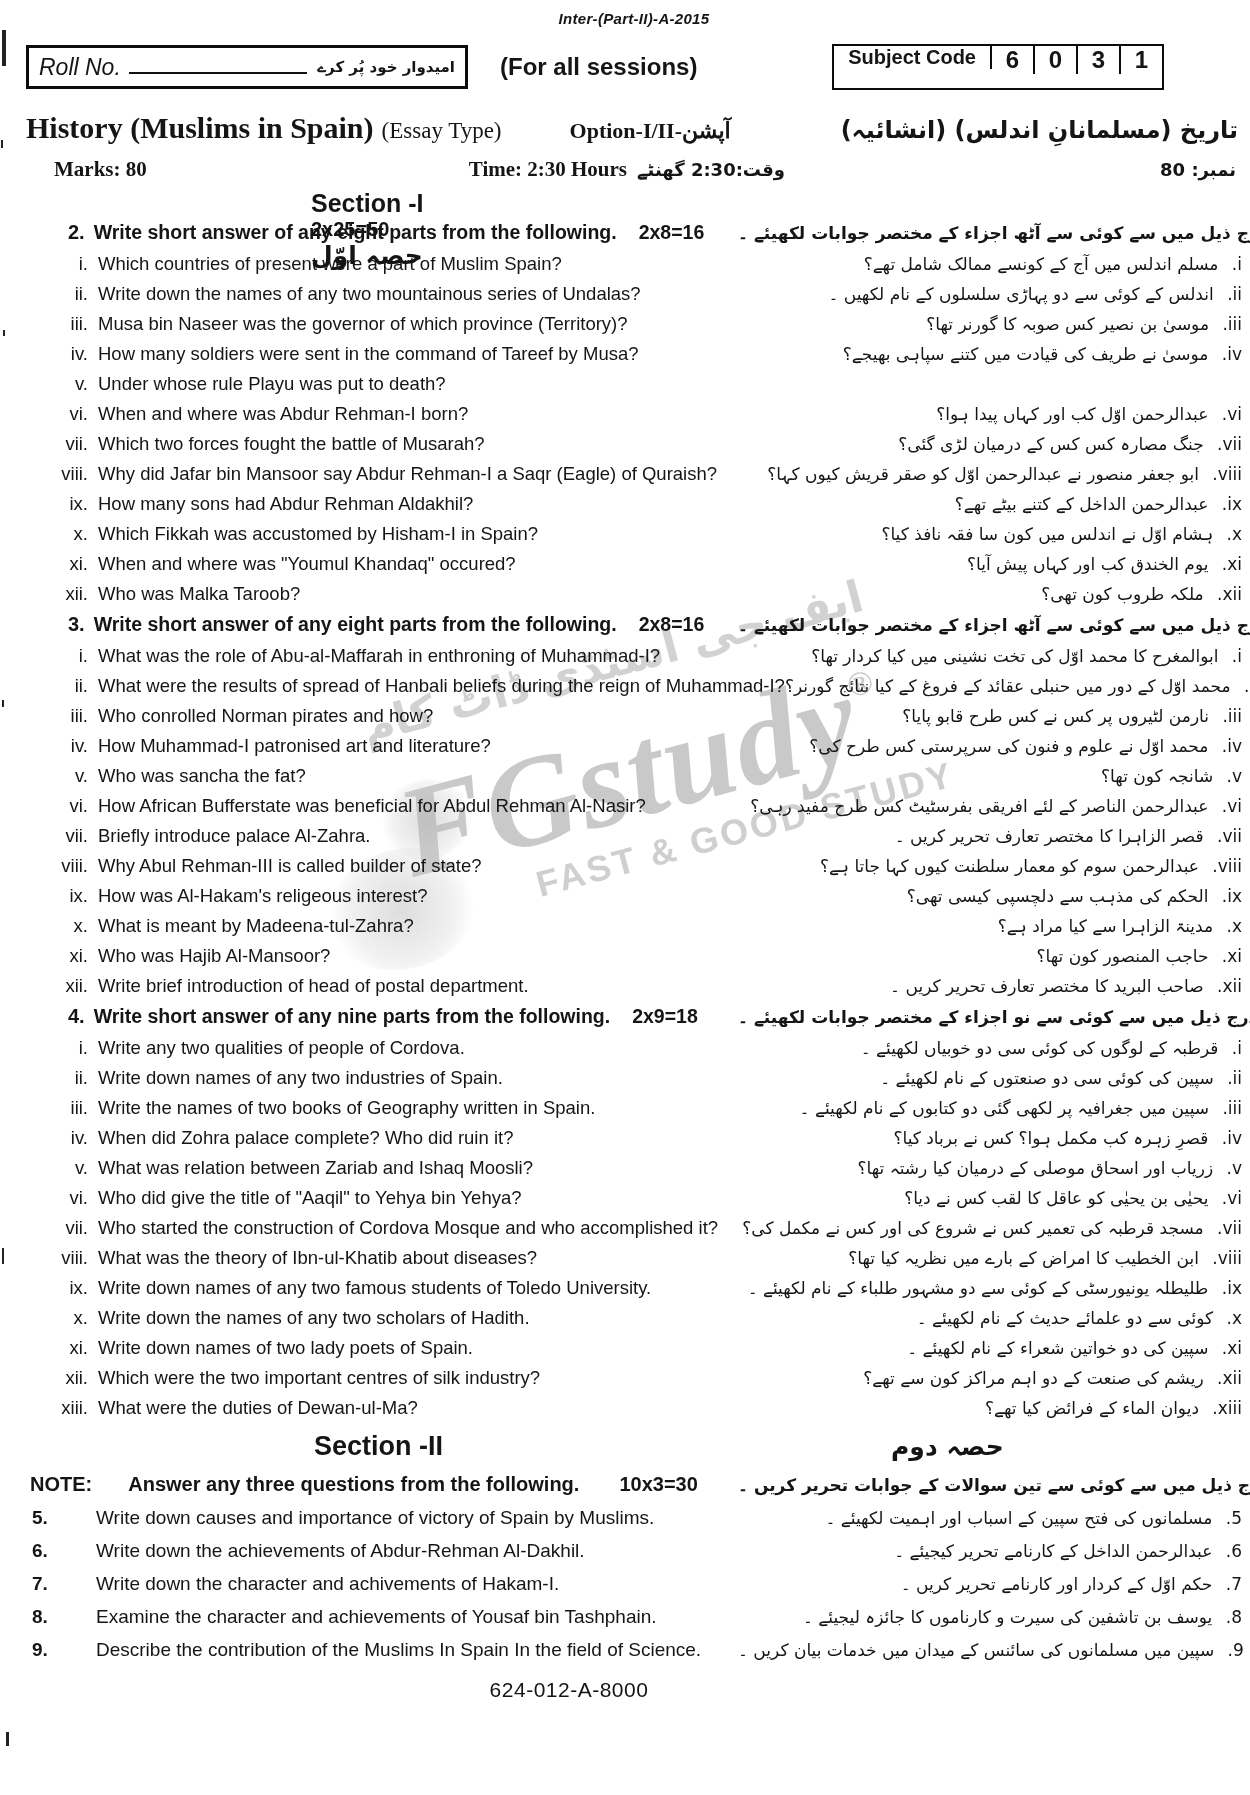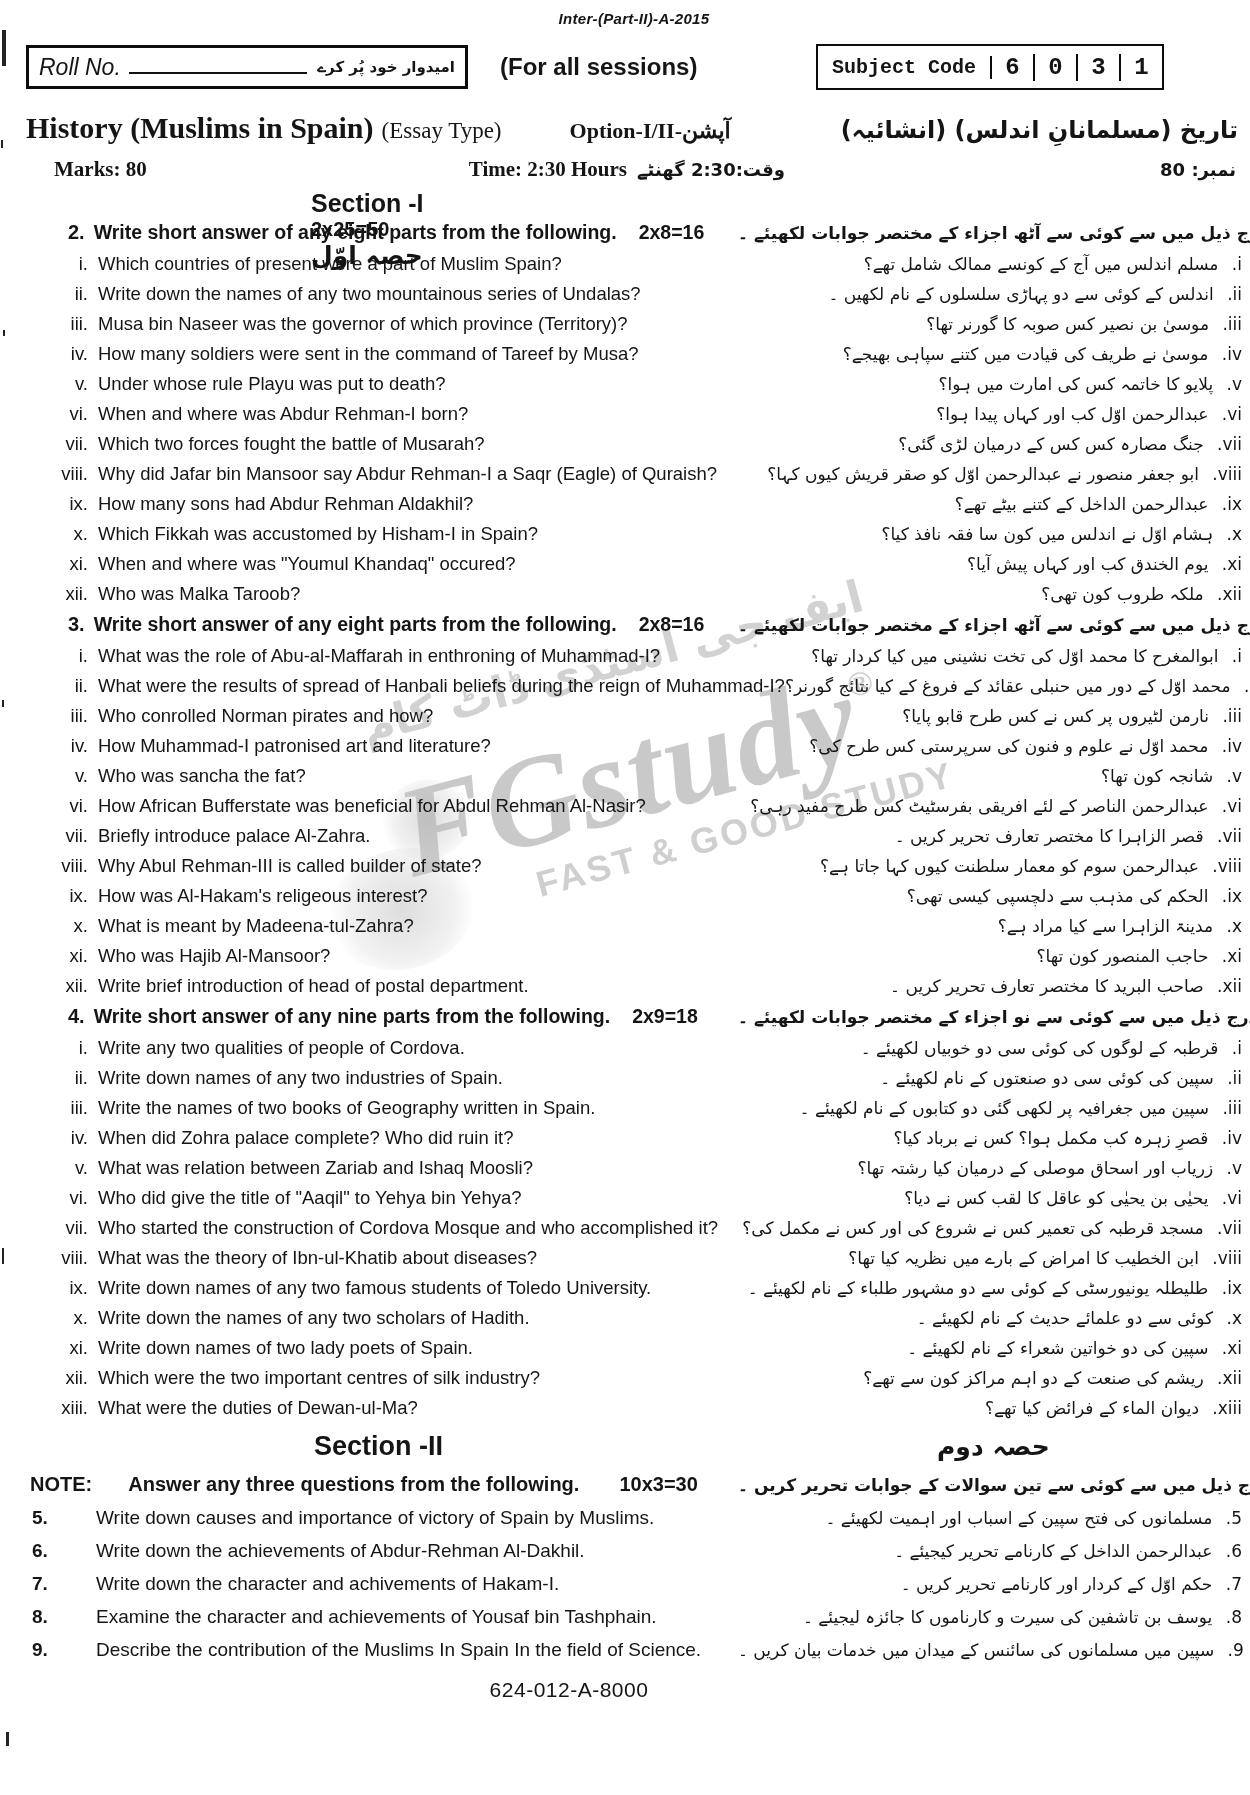--- a/index.html
+++ b/index.html
@@ -22,21 +22,21 @@
   .rollno-box{
     width:442px;height:44px;border:3px solid #0c0c0c;
     display:flex;align-items:center;padding:0 10px;box-sizing:border-box;
   }
   .rollno-label{font-weight:normal;font-style:italic;font-size:23px;font-family:"Liberation Sans",sans-serif;}
   .rollno-line{flex:1;border-bottom:2px solid #111;height:16px;margin:0 10px 4px 8px;}
   .rollno-urdu{font-size:15px;font-weight:bold;white-space:nowrap;}
   .sessions{font-weight:bold;font-size:24px;margin-left:32px;white-space:nowrap;}
   .subject-code-box{
     margin-left:auto;margin-right:78px;border:2px solid #0c0c0c;
-    display:flex;align-items:center;height:42px;font-family:Liberation Mono, monospace;
+    display:flex;align-items:flex-start;height:42px;
   }
   .sc-label{font-weight:bold;font-size:20px;display:flex;align-items:center;padding:0 14px;border-right:2px solid #0c0c0c;}
   .sc-digit{width:41px;display:flex;align-items:center;justify-content:center;
     font-weight:bold;font-size:24px;border-right:2px solid #0c0c0c;}
   .sc-digit:last-child{border-right:none;}
 
   
   .title-row{display:flex;align-items:baseline;margin-top:18px;height:44px;}
   .t-en{font-family:"Liberation Serif",serif;font-weight:bold;font-size:30px;white-space:nowrap;}
   .t-type{font-family:"Liberation Serif",serif;font-size:23px;margin-left:8px;white-space:nowrap;}
@@ -62,21 +62,21 @@
   .qh-num{margin-left:42px;font-weight:bold;font-size:20px;padding-right:9px;}
   .qh-text{font-weight:bold;font-size:19.5px;}
   .qh-marks{font-weight:bold;font-size:19.5px;margin-left:22px;}
   .q-num{flex:0 0 62px;text-align:right;padding-right:10px;font-size:18.5px;}
   .q-text{font-size:18.5px;}
   .q-ur,.qh-ur{flex:1;text-align:right;white-space:nowrap;font-size:17px;font-weight:400;}
   .qh-ur{font-weight:bold;}
   .ur-num{padding-left:8px;}
 
   
-  .sec2-row{display:flex;align-items:baseline;height:42px;margin-top:4px;gap:46px;}
+  .sec2-row{display:flex;align-items:baseline;height:42px;margin-top:4px;}
   .sec2-title{font-weight:bold;font-size:27px;margin-left:288px;}
   .sec2-ur{font-size:25px;font-weight:bold;margin-left:448px;}
   .note-row{display:flex;align-items:baseline;height:34px;}
   .note-en{flex:0 0 712px;display:flex;align-items:baseline;white-space:nowrap;gap:24px;}
   .note-label{font-weight:bold;font-size:20px;margin-left:4px;padding-right:12px;}
   .note-text{font-weight:bold;font-size:20px;}
   .note-marks{font-weight:bold;font-size:20px;margin-left:16px;}
   .note-ur{flex:1;text-align:right;white-space:nowrap;font-size:17px;font-weight:bold;}
   .lqrow{display:flex;align-items:baseline;height:33px;}
   .lq-en{flex:0 0 712px;display:flex;align-items:baseline;white-space:nowrap;}
@@ -219,24 +219,20 @@
           <span class="ur-num">iv.</span>
           <span>موسیٰ نے طریف کی قیادت میں کتنے سپاہی بھیجے؟</span>
         </div>
       </div>
 
       <div class="qrow">
         <div class="q-en">
           <span class="q-num">v.</span>
           <span class="q-text">Under whose rule Playu was put to death?</span>
         </div>
-        <div class="q-ur urdu">
-          <span class="ur-num">v.</span>
-          <span>پلایو کا خاتمہ کس کی امارت میں ہوا؟</span>
-        </div>
       </div>
 
       <div class="qrow">
         <div class="q-en">
           <span class="q-num">vi.</span>
           <span class="q-text">When and where was Abdur Rehman-I born?</span>
         </div>
         <div class="q-ur urdu">
           <span class="ur-num">vi.</span>
           <span>عبدالرحمن اوّل کب اور کہاں پیدا ہوا؟</span>

